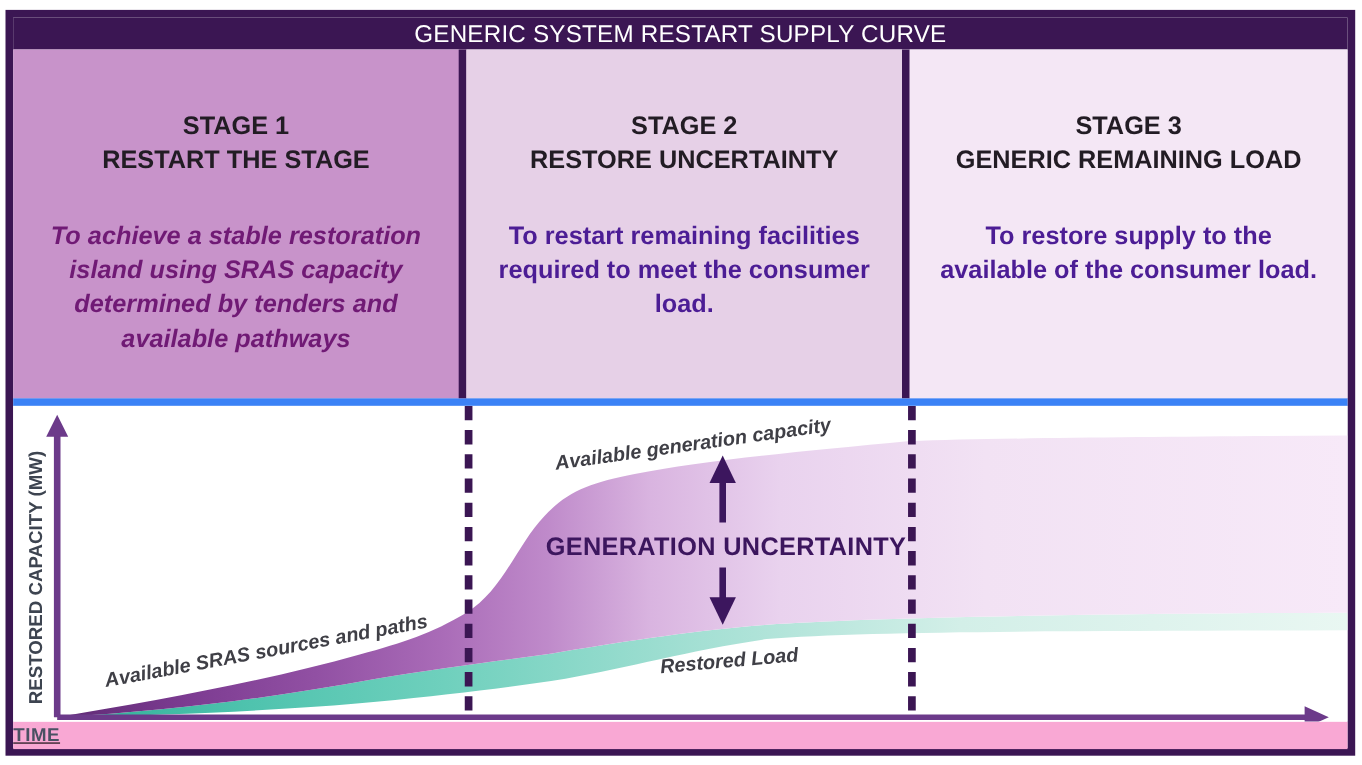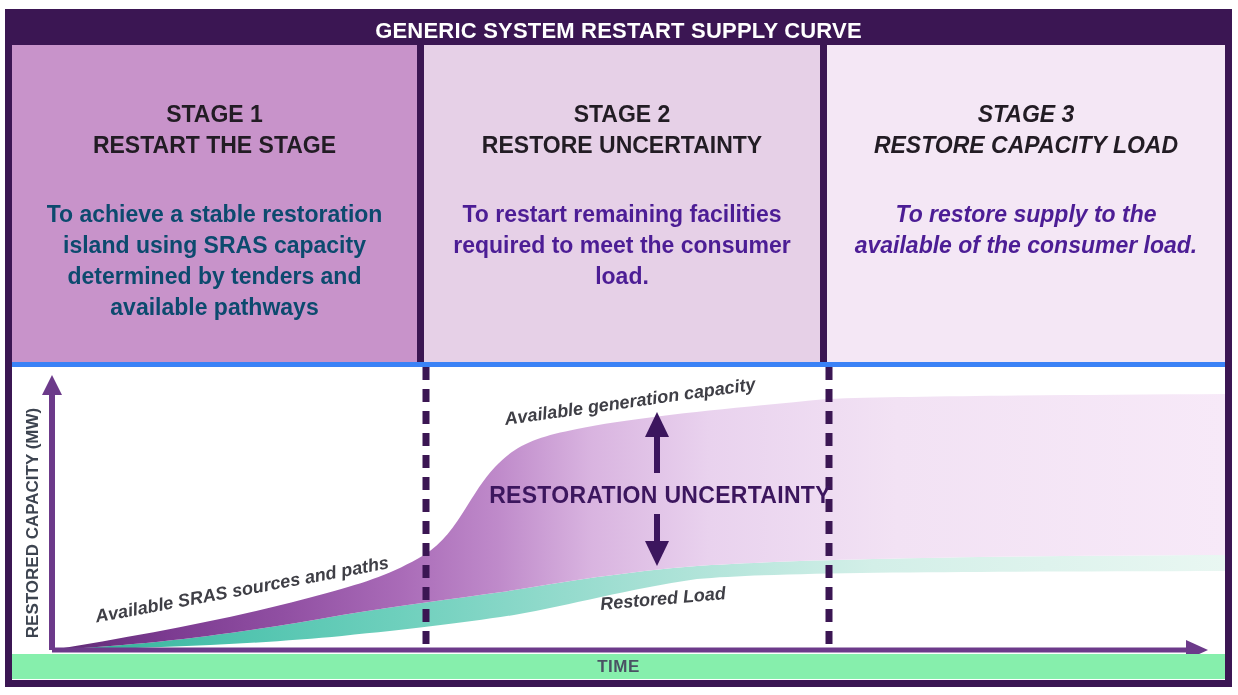--- a/index.html
+++ b/index.html
@@ -1,36 +1,36 @@
 <!DOCTYPE html>
 <html><head>
 <meta charset="utf-8">
 <style>
   html,body{margin:0;padding:0;background:#ffffff;}
   body{width:1238px;height:695px;position:relative;font-family:"Liberation Sans",sans-serif;overflow:hidden;}
   .frame{position:absolute;left:5px;top:9px;width:1227px;height:678px;border:7px solid #3b1653;box-sizing:border-box;background:#ffffff;}
-  .header{height:29px;background:#3b1653;color:#ffffff;text-align:center;font-weight:bold;font-size:22px;line-height:29px;letter-spacing:.2px;}
-  .stages{display:flex;height:317px;border-bottom:5px solid #3b82f6;box-sizing:content-box;}
+  .header{height:29px;background:#3b1653;color:#ffffff;text-align:center;font-weight:normal;font-size:22px;line-height:29px;letter-spacing:.2px;}
+  .stages{display:flex;height:317px;border-bottom:7px solid #3b82f6;box-sizing:content-box;}
   .stage{box-sizing:border-box;text-align:center;padding:54px 26px 0 26px;}
   .stage-1{width:412px;border-right:7px solid #3b1653;background:#c893ca;}
   .stage-2{width:403px;border-right:7px solid #3b1653;background:#e6d0e7;}
-  .stage-3{flex:1;background:#f4e7f5;font-style:italic;}
+  .stage-3{flex:1;background:#f4e7f5;}
   .stage-title{font-weight:bold;font-size:23px;line-height:31px;color:#221c24;}
   .stage-desc{font-weight:bold;font-size:23px;line-height:31px;margin-top:38px;}
-  .stage-1 .stage-desc{color:#0c4a6e;}
+  .stage-1 .stage-desc{color:#701a75;font-style:italic;}
   .stage-2 .stage-desc,.stage-3 .stage-desc{color:#4c1d95;}
   .chart{position:relative;height:287px;background:#ffffff;}
   .chart svg{position:absolute;left:0;top:0;}
   .chart-label{position:absolute;font-weight:bold;font-style:italic;font-size:18px;color:#3f3f46;white-space:nowrap;transform:translate(-50%,-50%) rotate(0deg);}
   .lbl-gen{left:618px;top:35px;transform:translate(-50%,-50%) rotate(-8deg);}
   .lbl-sras{left:230px;top:223px;transform:translate(-50%,-50%) rotate(-10.5deg);}
   .lbl-load{left:651px;top:232px;transform:translate(-50%,-50%) rotate(-5deg);}
   .lbl-uncertainty{position:absolute;left:648px;top:128px;transform:translate(-50%,-50%);font-weight:bold;font-size:23px;color:#3c165e;white-space:nowrap;font-style:normal;letter-spacing:.3px;}
   .lbl-yaxis{position:absolute;left:21px;top:156px;transform:translate(-50%,-50%) rotate(-90deg);font-weight:bold;font-size:17px;color:#3d4450;white-space:nowrap;}
-  .time-strip{height:25px;background:#86efac;text-align:center;}
+  .time-strip{height:25px;background:#f9a8d4;text-align:left;text-decoration:underline;}
   .time-strip span{font-weight:bold;font-size:17px;line-height:25px;color:#4a5163;letter-spacing:.5px;}
 </style>
 </head>
 <body>
 
 <div class="frame">
 
   <div class="header">GENERIC SYSTEM RESTART SUPPLY CURVE</div>
 
   <div class="stages">
@@ -44,21 +44,21 @@
     <div class="stage stage-2">
       <div class="stage-title">
         <div>STAGE 2</div>
         <div>RESTORE UNCERTAINTY</div>
       </div>
       <div class="stage-desc">To restart remaining facilities required to meet the consumer load.</div>
     </div>
     <div class="stage stage-3">
       <div class="stage-title">
         <div>STAGE 3</div>
-        <div>RESTORE CAPACITY LOAD</div>
+        <div>GENERIC REMAINING LOAD</div>
       </div>
       <div class="stage-desc">To restore supply to the available of the consumer load.</div>
     </div>
   </div>
 
   <div class="chart">
     <svg width="1213" height="287" viewBox="0 0 1213 287">
       <defs>
         <linearGradient id="purpleGrad" gradientUnits="userSpaceOnUse" x1="40" y1="0" x2="1213" y2="0">
           <stop offset="0" stop-color="#5e2a74"></stop>
@@ -103,21 +103,21 @@
 
       <line x1="645" y1="106" x2="645" y2="62" stroke="#3c165e" stroke-width="6"></line>
       <polygon points="645,45 633,70 657,70" fill="#3c165e"></polygon>
       <line x1="645" y1="147" x2="645" y2="180" stroke="#3c165e" stroke-width="6"></line>
       <polygon points="645,199 633,174 657,174" fill="#3c165e"></polygon>
     </svg>
 
     <div class="chart-label lbl-gen">Available generation capacity</div>
     <div class="chart-label lbl-sras">Available SRAS sources and paths</div>
     <div class="chart-label lbl-load">Restored Load</div>
-    <div class="lbl-uncertainty">RESTORATION UNCERTAINTY</div>
+    <div class="lbl-uncertainty">GENERATION UNCERTAINTY</div>
     <div class="lbl-yaxis">RESTORED CAPACITY (MW)</div>
   </div>
 
   <div class="time-strip">
     <span>TIME</span>
   </div>
 
 </div>
 
 </body></html>

